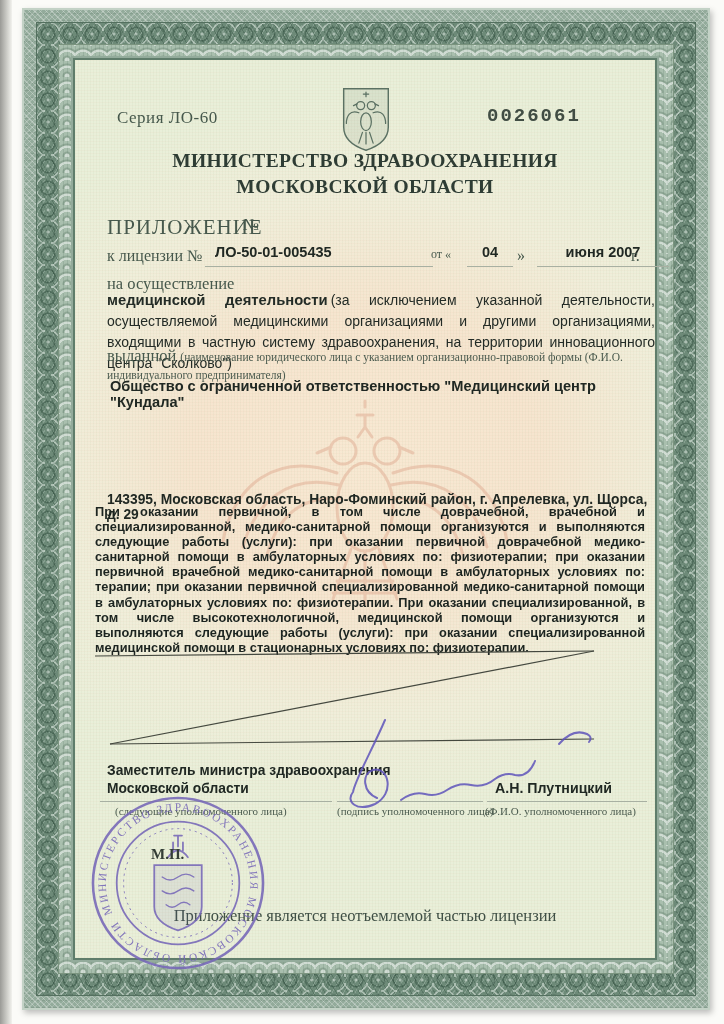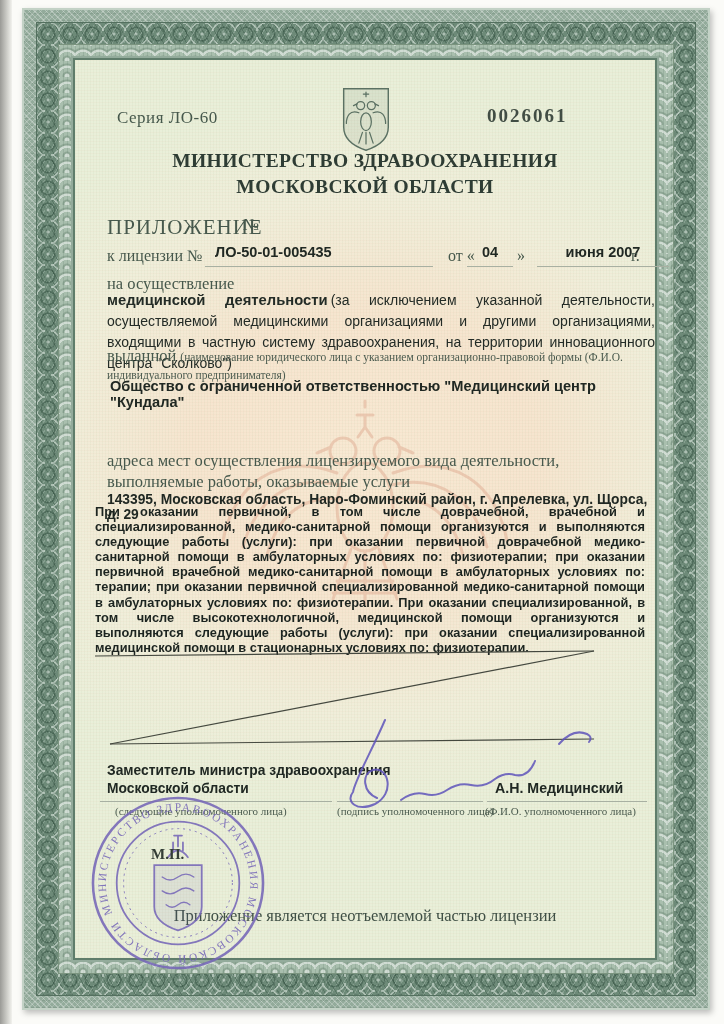--- a/index.html
+++ b/index.html
@@ -38,34 +38,34 @@
       repeating-linear-gradient(0deg, rgba(214,150,118,.05) 0 1px, transparent 1px 3px),
       repeating-linear-gradient(90deg, rgba(150,185,140,.07) 0 1px, transparent 1px 3px),
       radial-gradient(ellipse 430px 360px at 50% 44%, #f8e9d3 0%, #f6e5cf 40%, #f0eeda 72%, #e9efd9 100%);
     box-shadow:0 0 0 2px #5f7d6b, 0 0 0 4px #93ab9b;}
   .wm{position:absolute;left:110px;top:295px;width:360px;height:280px;opacity:.5;pointer-events:none;}
   
   .ser{font-family:"Liberation Serif",serif;color:#46584c;}
   .sans{font-family:"Liberation Sans",sans-serif;color:#202823;}
   .abs{position:absolute;}
   .series{left:42px;top:48px;font-size:17px;letter-spacing:.5px;}
-  .serial{left:412px;top:45px;font-family:Liberation Serif, serif;
+  .serial{left:412px;top:45px;font-family:Liberation Mono, monospace;
     font-weight:bold;font-size:19px;letter-spacing:2px;color:#414d44;}
   .emblem{left:264px;top:26px;width:54px;height:66px;}
   .title{left:0;top:90px;width:580px;text-align:center;font-weight:bold;
     font-size:19.5px;color:#2e3c34;letter-spacing:.4px;}
   .title2{top:116px;}
   .annex-label{left:32px;top:155px;font-size:21px;letter-spacing:1px;}
   .annex-num{left:168px;top:155px;font-size:17px;}
   .cell{border-bottom:1px solid #a8b0a2;text-align:center;
     font-family:"Liberation Sans",sans-serif;font-weight:bold;font-size:14.5px;color:#202823;}
   .annex-val{left:188px;top:152px;width:135px;height:22px;}
   .lic-label{left:32px;top:187px;font-size:16px;}
   .lic-num{left:130px;top:184px;width:218px;height:22px;text-align:left;padding-left:10px;}
-  .lic-ot{left:356px;top:187px;font-size:16px;margin-left:17px;}
+  .lic-ot{left:356px;top:187px;font-size:12px;}
   .lic-day{left:392px;top:184px;width:46px;height:22px;}
   .lic-q{left:442px;top:187px;font-size:16px;}
   .lic-date{left:462px;top:184px;width:138px;height:22px;width:132px;}
   .lic-g{left:556px;top:187px;font-size:16px;}
   .intro{left:32px;top:214px;font-size:16.5px;}
   .activity{left:32px;top:230px;width:548px;font-size:14px;line-height:21px;
     text-align:justify;color:#232b26;}
   .activity b{font-size:14.8px;padding-right:3px;}
   .issued{left:32px;top:288px;width:548px;line-height:15.5px;}
   .issued .lbl{font-size:16.5px;color:#46584c;padding-right:4px;}
@@ -153,21 +153,20 @@
     <div class="abs ser lic-q">»</div>
     <div class="abs cell lic-date">июня 2007</div>
     <div class="abs ser lic-g">г.</div>
 
     <div class="abs ser intro">на осуществление</div>
     <p class="abs sans activity" style="margin:0;"><b>медицинской деятельности</b><span>(за исключением указанной деятельности, осуществляемой медицинскими организациями и другими организациями, входящими в частную систему здравоохранения, на территории инновационного центра "Сколково")</span></p>
 
     <p class="abs issued" style="margin:0;"><span class="ser lbl">выданной</span><span class="ser note">(наименование юридического лица с указанием организационно-правовой формы (Ф.И.О. индивидуального предпринимателя)</span></p>
     <div class="abs sans company">Общество с ограниченной ответственностью "Медицинский центр "Кундала"</div>
 
-    <div class="abs ser addr-label">адреса мест осуществления лицензируемого вида деятельности, выполняемые работы, оказываемые услуги</div>
     <div class="abs sans addr-val">143395, Московская область, Наро-Фоминский район, г. Апрелевка, ул. Щорса, д. 29</div>
 
     <p class="abs sans works" style="margin:0;">При оказании первичной, в том числе доврачебной, врачебной и специализированной, медико-санитарной помощи организуются и выполняются следующие работы (услуги): при оказании первичной доврачебной медико-санитарной помощи в амбулаторных условиях по: физиотерапии; при оказании первичной врачебной медико-санитарной помощи в амбулаторных условиях по: терапии; при оказании первичной специализированной медико-санитарной помощи в амбулаторных условиях по: физиотерапии. При оказании специализированной, в том числе высокотехнологичной, медицинской помощи организуются и выполняются следующие работы (услуги): при оказании специализированной медицинской помощи в стационарных условиях по: физиотерапии.</p>
 
     <svg class="abs strike" viewBox="0 0 580 898">
       <g stroke="#44483f" stroke-width="1.2" fill="none">
         <line x1="20" y1="596" x2="519" y2="591"></line>
         <line x1="519" y1="591" x2="35" y2="684"></line>
         <line x1="35" y1="684" x2="519" y2="679"></line>
       </g>
@@ -176,21 +175,21 @@
     <div class="abs sans sig-pos">
       <div>Заместитель министра здравоохранения</div>
       <div>Московской области</div>
     </div>
     <div class="abs uline ul-pos"></div>
     <div class="abs uline ul-sign"></div>
     <div class="abs uline ul-name"></div>
     <div class="abs ser cap cap-pos">(следующие уполномоченного лица)</div>
     <div class="abs ser cap cap-sign">(подпись уполномоченного лица)</div>
     <div class="abs ser cap cap-name">(Ф.И.О. уполномоченного лица)</div>
-    <div class="abs sans sig-name">А.Н. Медицинский</div>
+    <div class="abs sans sig-name">А.Н. Плутницкий</div>
 
     <svg class="abs sig-svg" viewBox="0 0 300 100">
       <g fill="none" stroke="#5f54bb" stroke-width="2" stroke-linecap="round" opacity=".85">
         <path d="M62,2 C50,30 32,62 30,74 C22,84 34,94 52,86 C72,76 66,48 50,52 C38,56 40,74 54,80"></path>
         <path d="M78,82 q12,-9 24,-6 q12,3 22,-4 q12,-8 24,-5 q13,3 24,-6 q10,-7 20,-4 c10,2 16,-4 20,-14"></path>
         <path d="M236,26 q14,-16 28,-10 q6,3 2,8"></path>
       </g>
     </svg>
 
     <svg class="abs stamp" viewBox="0 0 180 180">

